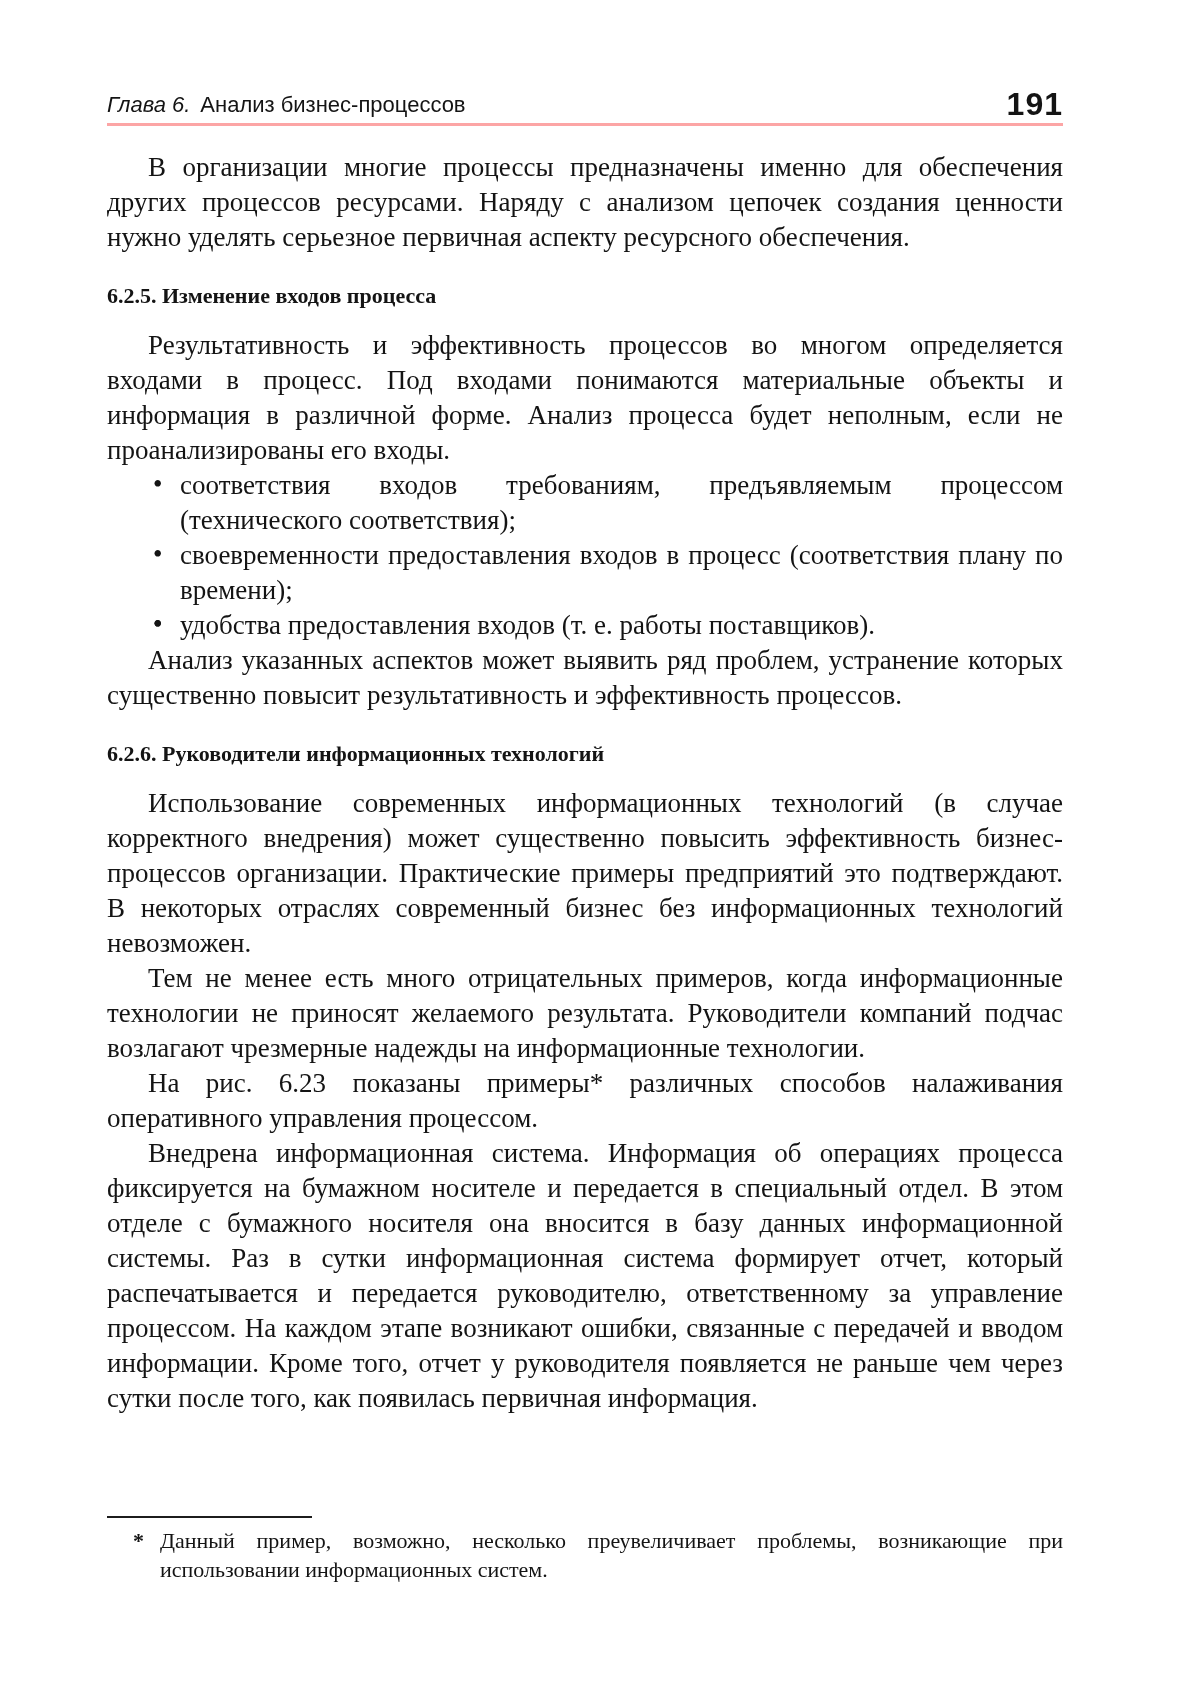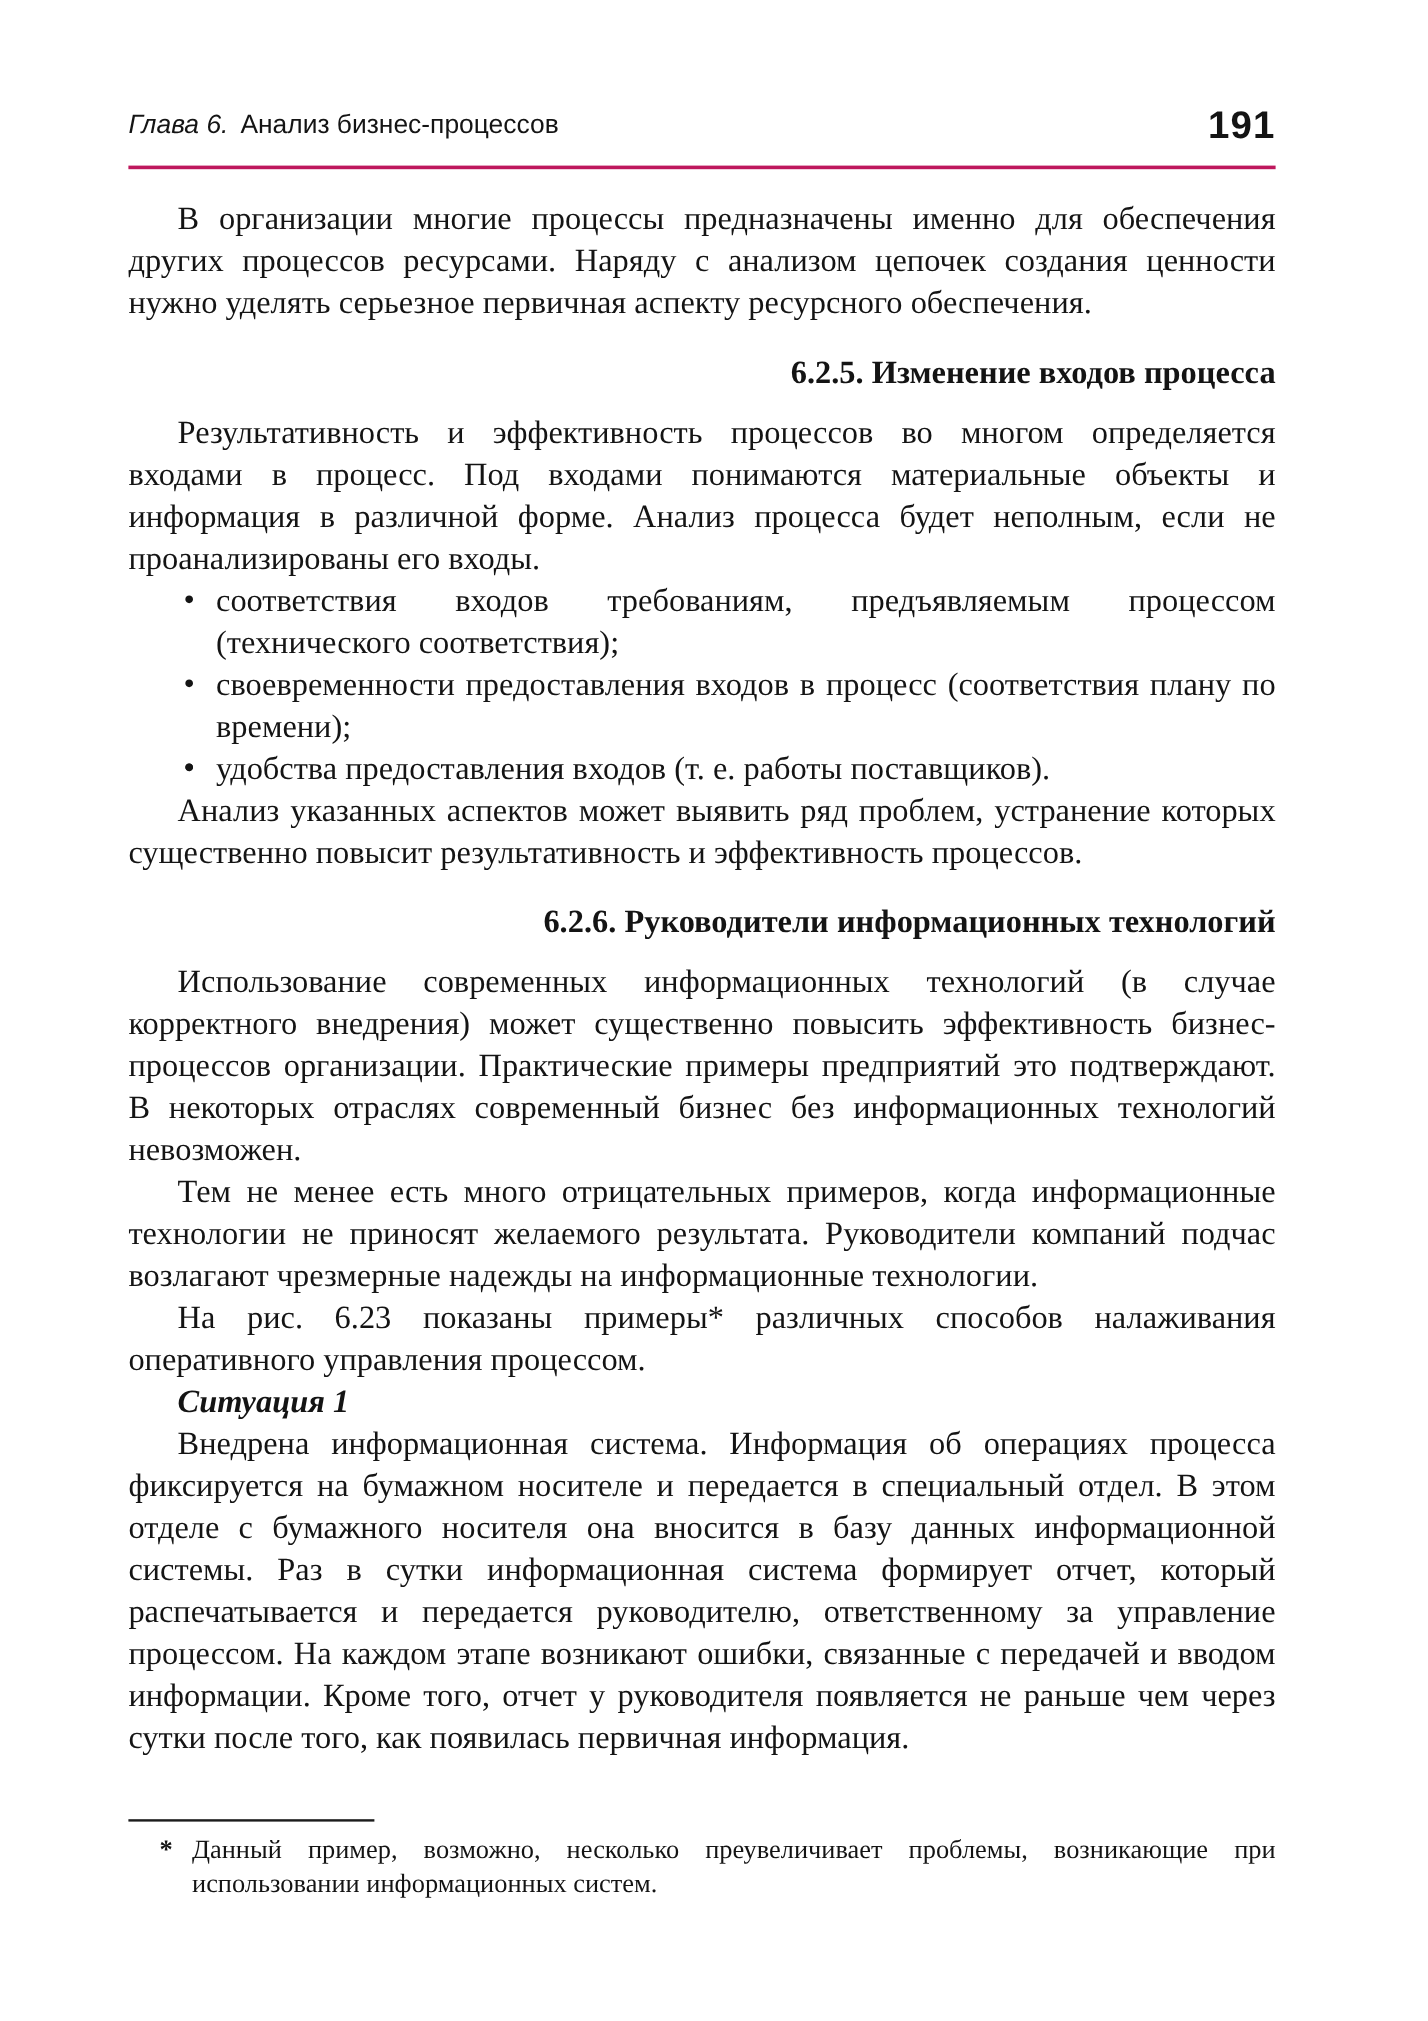--- a/index.html
+++ b/index.html
@@ -18,23 +18,23 @@
   .content {
     position: absolute;
     left: 107px;
     top: 90px;
     width: 956px;
   }
   
   .running-head {
     display: flex;
     justify-content: space-between;
-    align-items: center;
-    border-bottom: 3px solid #be185d;
-    padding-bottom: 20px;
+    align-items: flex-end;
+    border-bottom: 3px solid #fca5a5;
+    padding-bottom: 5px;
   }
   .head-left {
     font-family: "Liberation Sans", sans-serif;
     font-size: 22px;
     line-height: 26px;
     white-space: nowrap;
   }
   .head-left .chapter {
     font-style: italic;
     margin-right: 10px;
@@ -55,23 +55,23 @@
   }
   .bodytext p {
     margin: 0;
     text-indent: 41px;
   }
   p.first-para {
     margin-top: 24px;
   }
   h2.section-heading {
     font-family: "Liberation Serif", serif;
-    font-size: 27px;
+    font-size: 22px;
     font-weight: bold;
-    text-align: right;
+    text-align: left;
     margin: 23px 0 15px 0;
     line-height: 35px;
     text-indent: 0;
   }
   ul.bullets {
     list-style: none;
     margin: 0;
     padding: 0;
   }
   ul.bullets li {
@@ -156,21 +156,20 @@
       </ul>
 
       <p>Анализ указанных аспектов может выявить ряд проблем, устранение которых существенно повысит результативность и эффективность процессов.</p>
 
       <h2 class="section-heading">6.2.6. Руководители информационных технологий</h2>
 
       <p>Использование современных информационных технологий (в случае корректного внедрения) может существенно повысить эффективность бизнес-процессов организации. Практические примеры предприятий это подтверждают. В некоторых отраслях современный бизнес без информационных технологий невозможен.</p>
       <p>Тем не менее есть много отрицательных примеров, когда информационные технологии не приносят желаемого результата. Руководители компаний подчас возлагают чрезмерные надежды на информационные технологии.</p>
       <p>На рис. 6.23 показаны примеры* различных способов налаживания оперативного управления процессом.</p>
 
-      <p class="situation-label">Ситуация 1</p>
       <p>Внедрена информационная система. Информация об операциях процесса фиксируется на бумажном носителе и передается в специальный отдел. В этом отделе с бумажного носителя она вносится в базу данных информационной системы. Раз в сутки информационная система формирует отчет, который распечатывается и передается руководителю, ответственному за управление процессом. На каждом этапе возникают ошибки, связанные с передачей и вводом информации. Кроме того, отчет у руководителя появляется не раньше чем через сутки после того, как появилась первичная информация.</p>
 
     </main>
   </div>
 
   <div class="footnote">
     <div class="footnote-rule"></div>
     <div class="footnote-body">
       <span class="footnote-marker">*</span>
       <span>Данный пример, возможно, несколько преувеличивает проблемы, возникающие при использовании информационных систем.</span>

